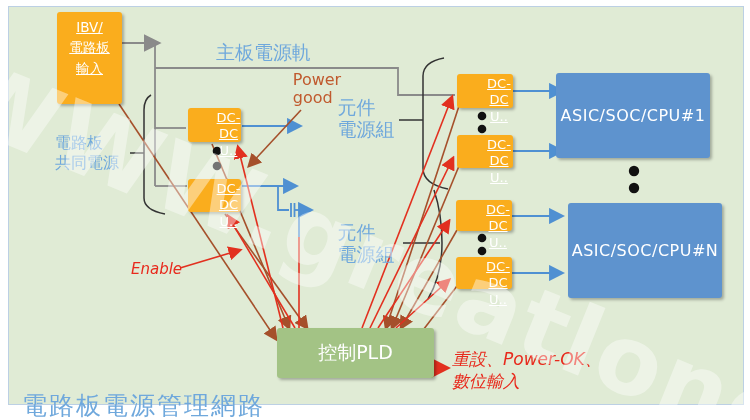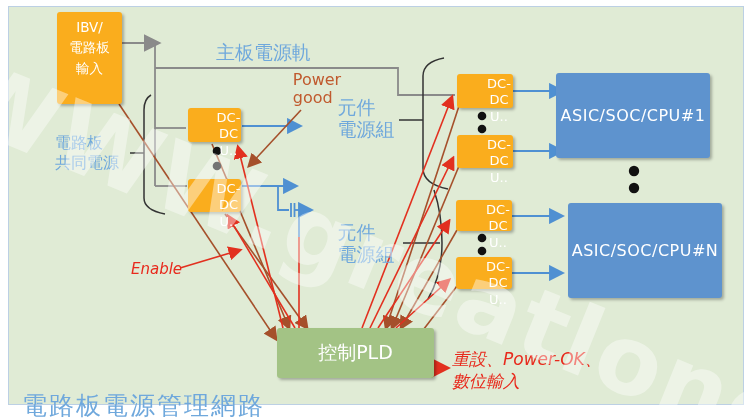--- a/index.html
+++ b/index.html
@@ -3,21 +3,21 @@
 <meta charset="utf-8">
 <style>
   html,body{margin:0;padding:0;background:#ffffff;}
   .stage{position:relative;width:750px;height:420px;background:#ffffff;overflow:hidden;
          font-family:"DejaVu Sans","Liberation Sans",sans-serif;}
   .panel{position:absolute;left:8px;top:6px;width:736px;height:399px;
          background:#E0EBD5;border:1px solid #bcd0e4;box-sizing:border-box;}
   svg.wires{position:absolute;left:0;top:0;z-index:5;}
   .box{position:absolute;z-index:10;color:#fff;text-align:center;
        border-radius:3px;box-shadow:2px 2px 3px rgba(0,0,0,0.28);box-sizing:border-box;}
-  .orange{background:#FAAD1D;}
+  .orange{background:#FAAD1D;text-decoration:underline;}
   .bluebox{background:#5E93CE;display:flex;align-items:center;justify-content:center;
            font-size:16px;letter-spacing:0.5px;}
   .pld{background:#A3C385;display:flex;align-items:center;justify-content:center;font-size:19px;}
   .ibv{font-size:13.5px;line-height:1.5;padding-top:5px;}
   .dcdc{font-size:13px;line-height:1.25;padding-top:2px;padding-left:28px;}
   .lbl{position:absolute;z-index:12;white-space:nowrap;}
   .blue-lbl{color:#6FA8DC;}
   .red-lbl{color:#E8291C;font-style:italic;}
   .pg-lbl{color:#C05A2E;}
   .center{text-align:left;}

